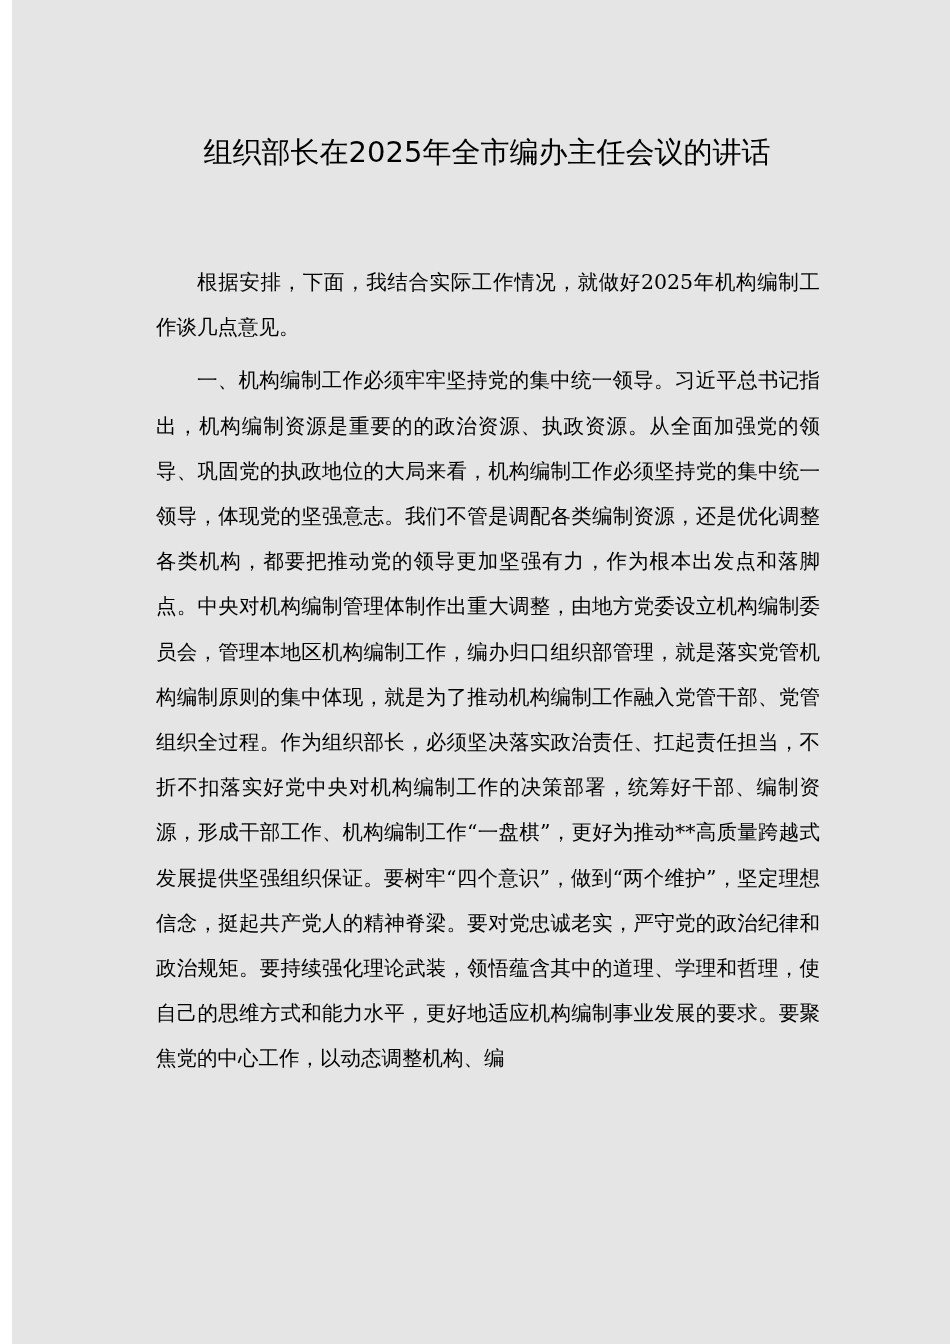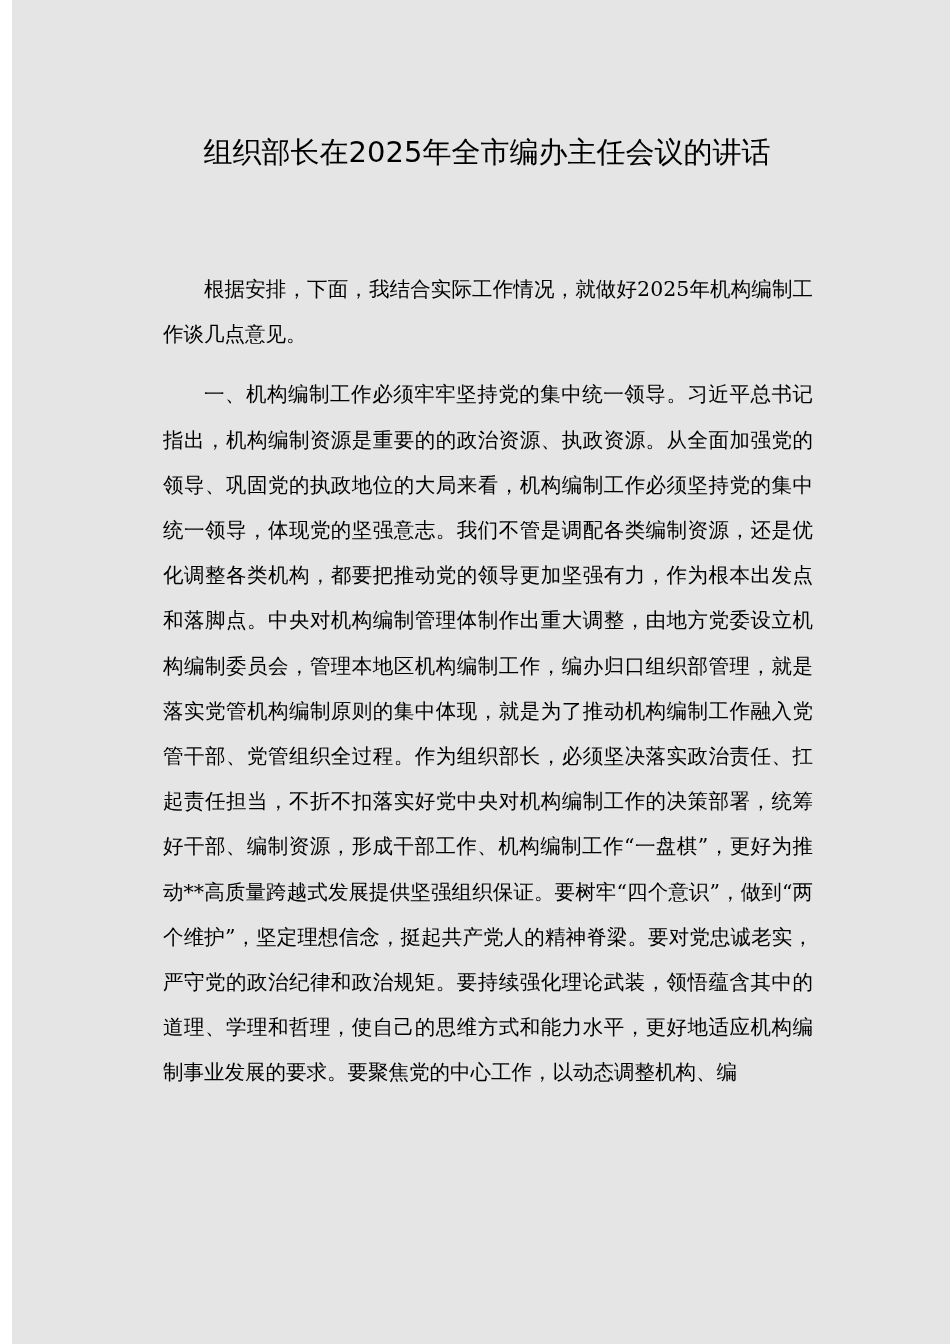--- a/index.html
+++ b/index.html
@@ -40,21 +40,21 @@
       left: 136px;
       top: 252px;
       width: 680px;
       font-family: "DejaVu Serif", "Liberation Serif", serif;
       font-size: 20.5px;
       line-height: 45.2px;
       text-align: justify;
       text-justify: inter-character;
     }
     .para {
-      margin: 15px;
+      margin: 8px;
       text-indent: 41px;
     }
     .para-heading {
       font-family: "DejaVu Sans", "Liberation Sans", sans-serif;
       font-weight: normal;
     }
   </style>
 </head>
 <body>
 

